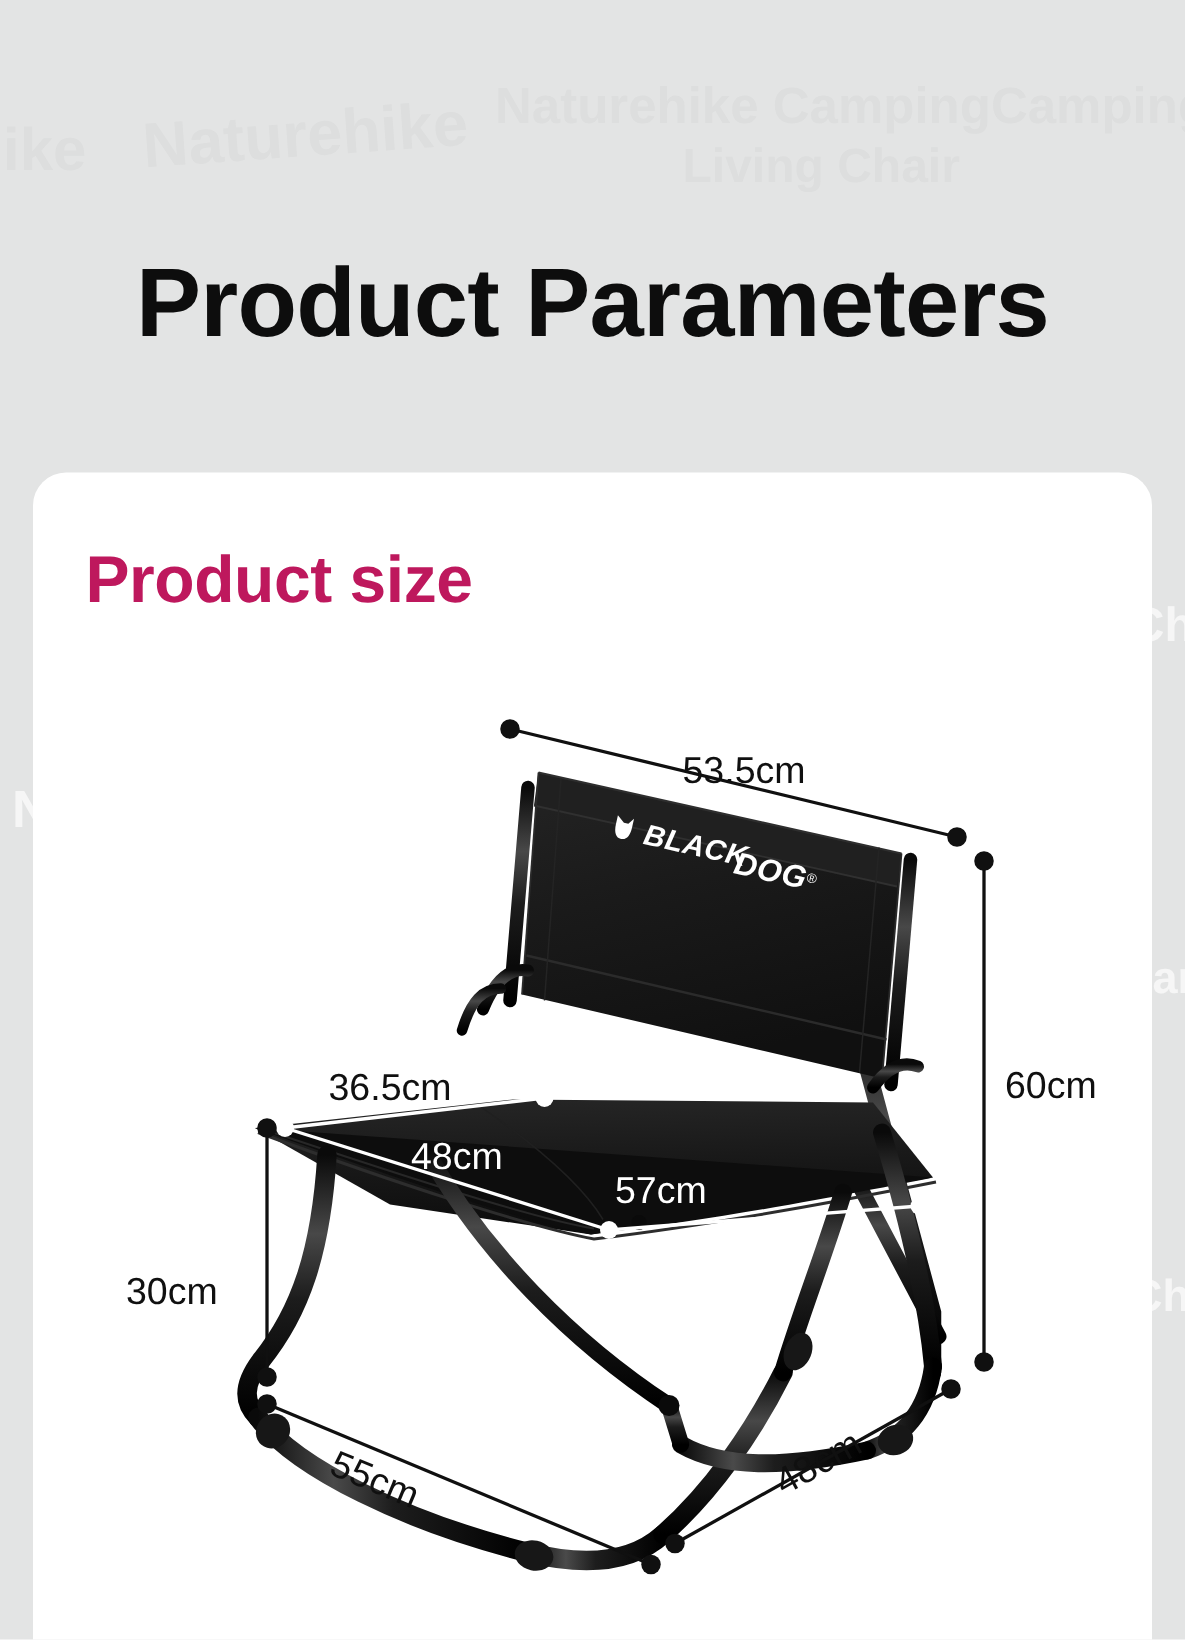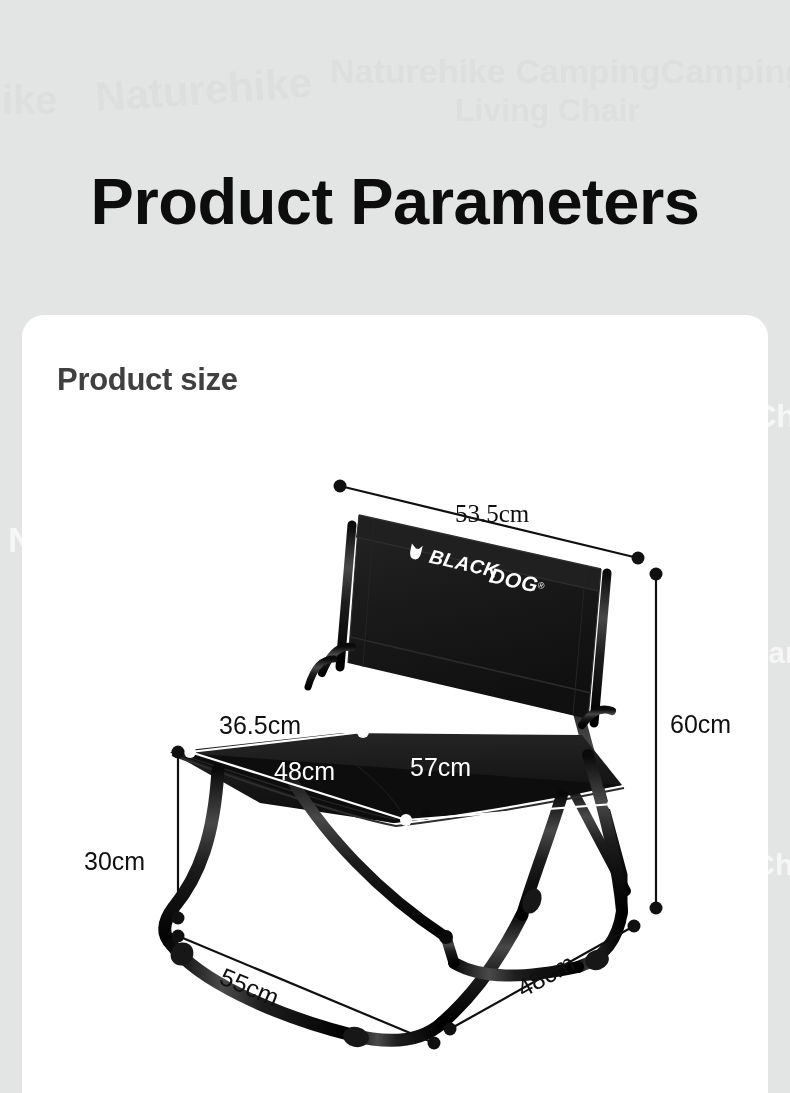--- a/index.html
+++ b/index.html
@@ -40,22 +40,22 @@
     position:absolute;
     left:22px; top:315px;
     width:746px; height:790px;
     background:#ffffff;
     border-radius:22px 22px 0 0;
     overflow:hidden;
     z-index:2;
   }
   .card-title {
     position:absolute; left:35px; top:47px;
-    font-size:31px; font-weight:700;
-    color:#404040;
+    font-size:44px; font-weight:700;
+    color:#be185d;
     letter-spacing:-.3px;
     z-index:5;
     text-align:right;
   }
 
   
   .stage { position:absolute; inset:0; z-index:4; }
   .stage svg { position:absolute; left:0; top:0; }
 
   
@@ -257,29 +257,29 @@
       </g>
 
       <g>
         <line x1="428" y1="714" x2="612" y2="611" stroke="#101010" stroke-width="2.2"></line>
         <circle cx="428" cy="714" r="6.5" fill="#101010"></circle>
         <circle cx="612" cy="611" r="6.5" fill="#101010"></circle>
       </g>
 
     </svg>
 
-    <div class="dim" style="left:433px; top:185px;font-family:Liberation Serif, serif;">53.5cm</div>
+    <div class="dim" style="left:433px; top:185px;">53.5cm</div>
 
     <div class="dim" style="left:648px; top:395px;">60cm</div>
 
     <div class="dim" style="left:150px; top:396px;margin-left:47px;">36.5cm</div>
 
     <div class="dim white" style="left:252px; top:442px;">48cm</div>
 
-    <div class="dim white" style="left:388px; top:438px;">57cm</div>
+    <div class="dim white" style="left:388px; top:465px;">57cm</div>
 
     <div class="dim" style="left:62px; top:532px;">30cm</div>
 
     <div class="dim" style="left:205px; top:647px; transform:rotate(22.7deg); transform-origin:left top;">55cm</div>
 
     <div class="dim" style="left:490px; top:663px; transform:rotate(-29.2deg); transform-origin:left top;">48cm</div>
 
   </div>
 </div>
 

